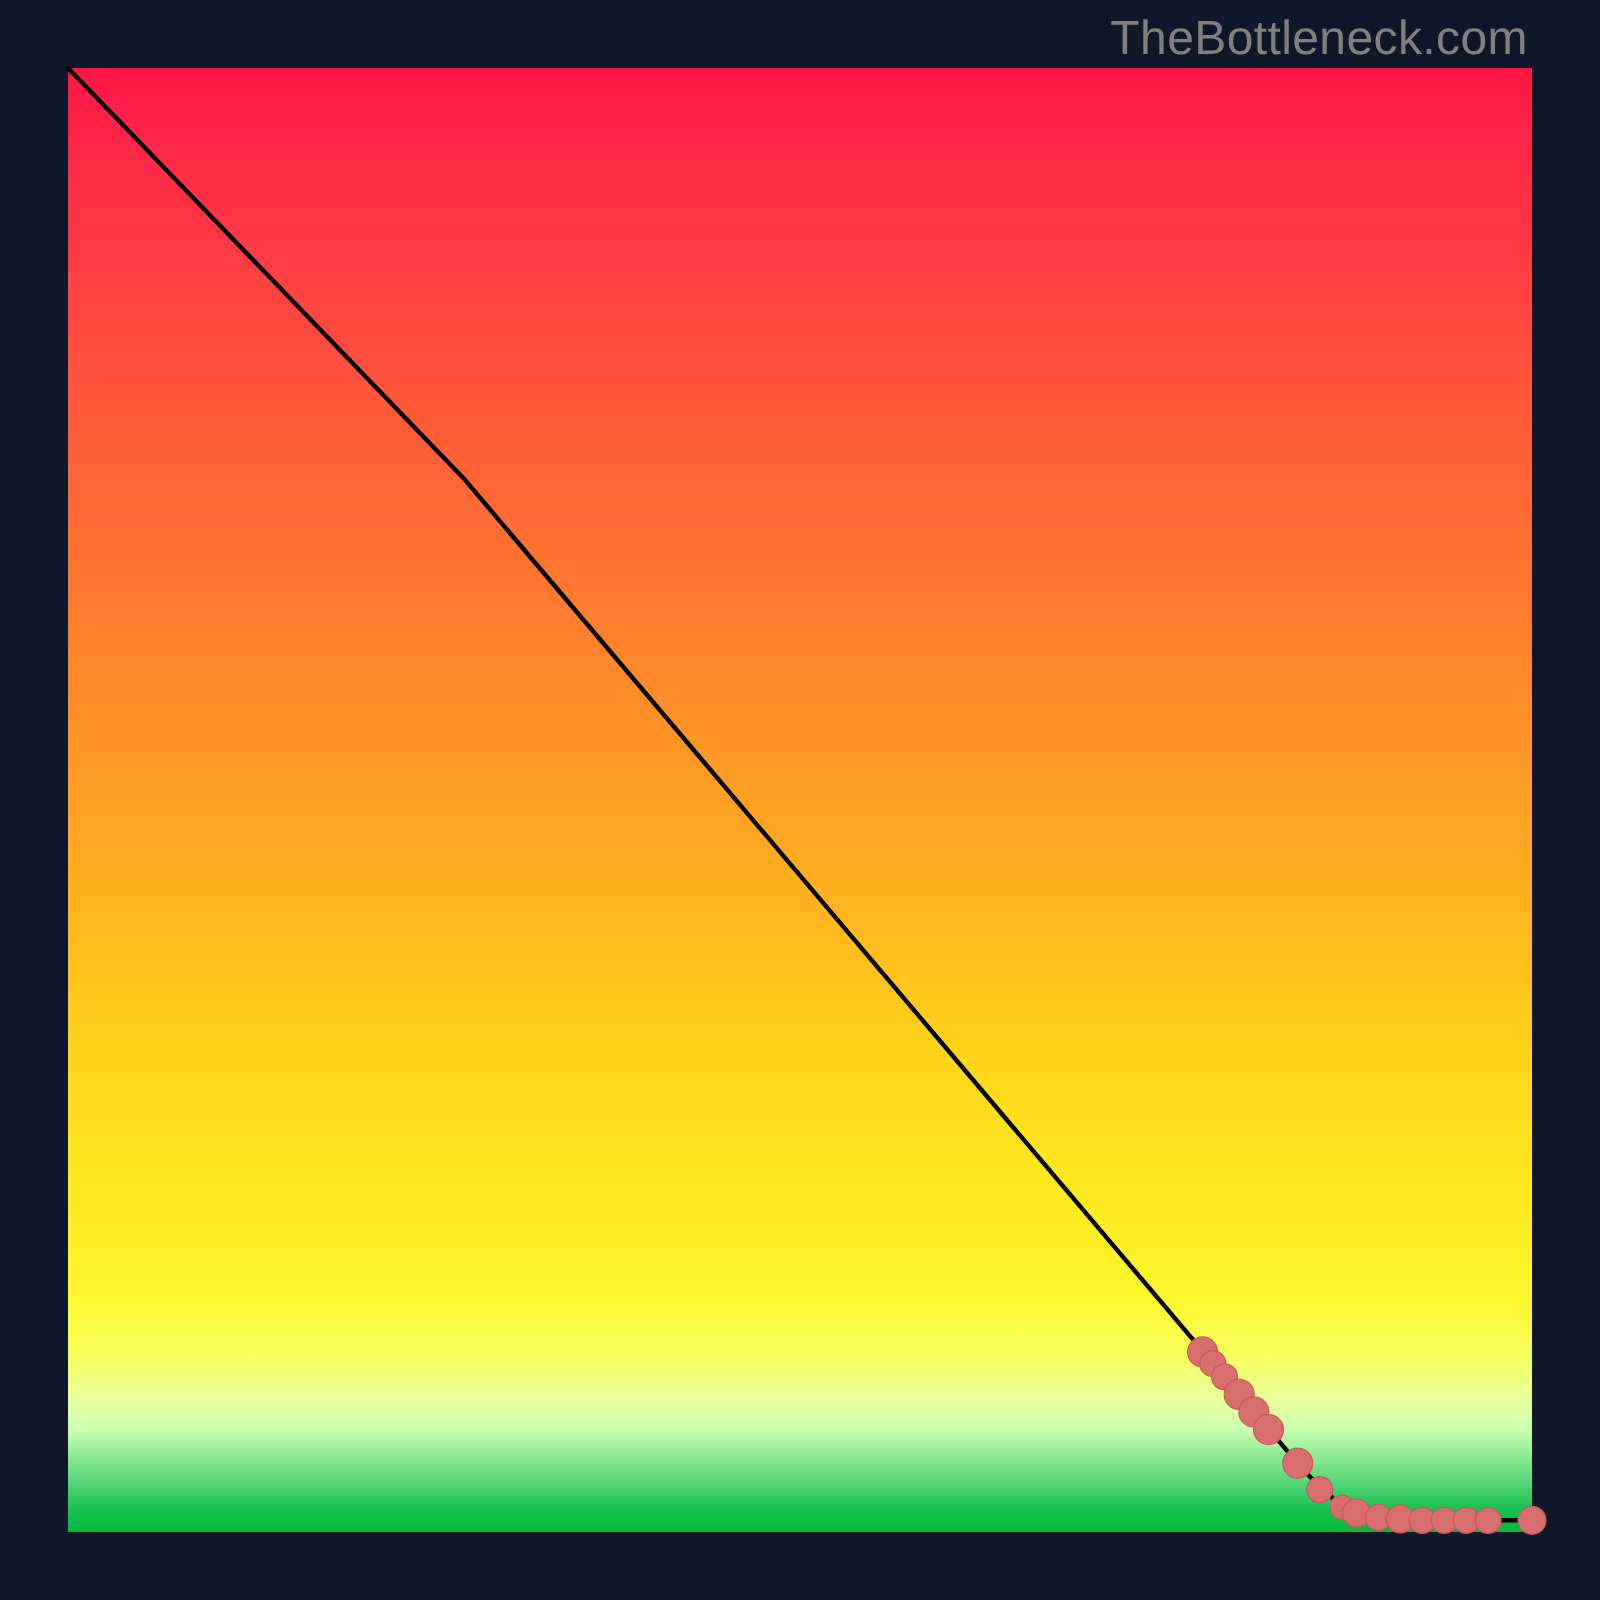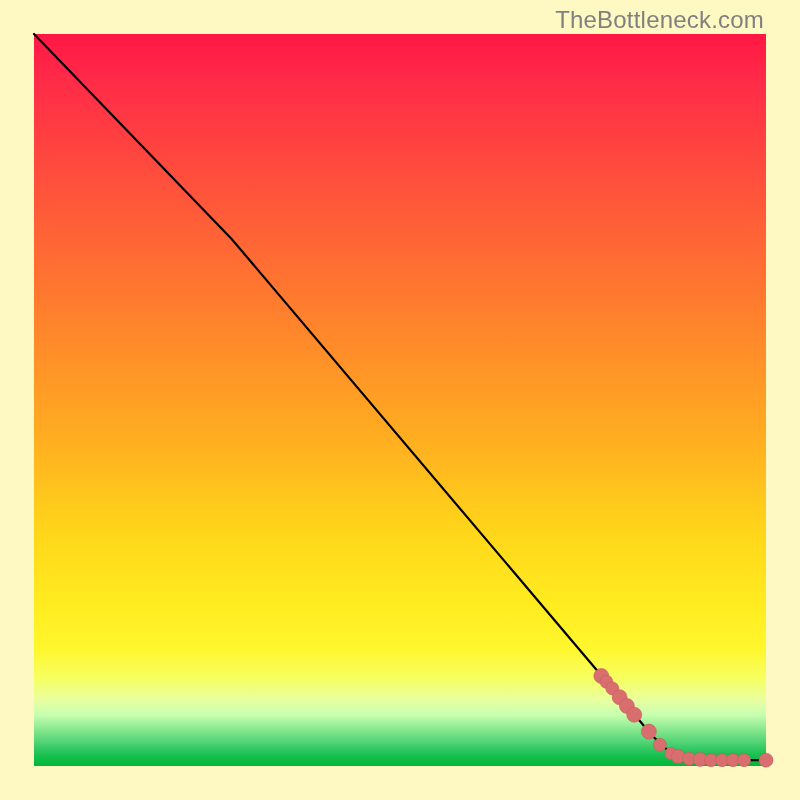--- a/index.html
+++ b/index.html
@@ -8,21 +8,21 @@
     width: 800px;
     height: 800px;
     overflow: hidden;
     background: #000;
     font-family: Arial, Helvetica, sans-serif;
   }
   .frame {
     position: relative;
     width: 800px;
     height: 800px;
-    background: #fef9c3;
+    background: #0f172a;
   }
   .plot-area {
     position: absolute;
     left: 34px;
     top: 34px;
     width: 732px;
     height: 732px;
     
     background: linear-gradient(
       to bottom,

